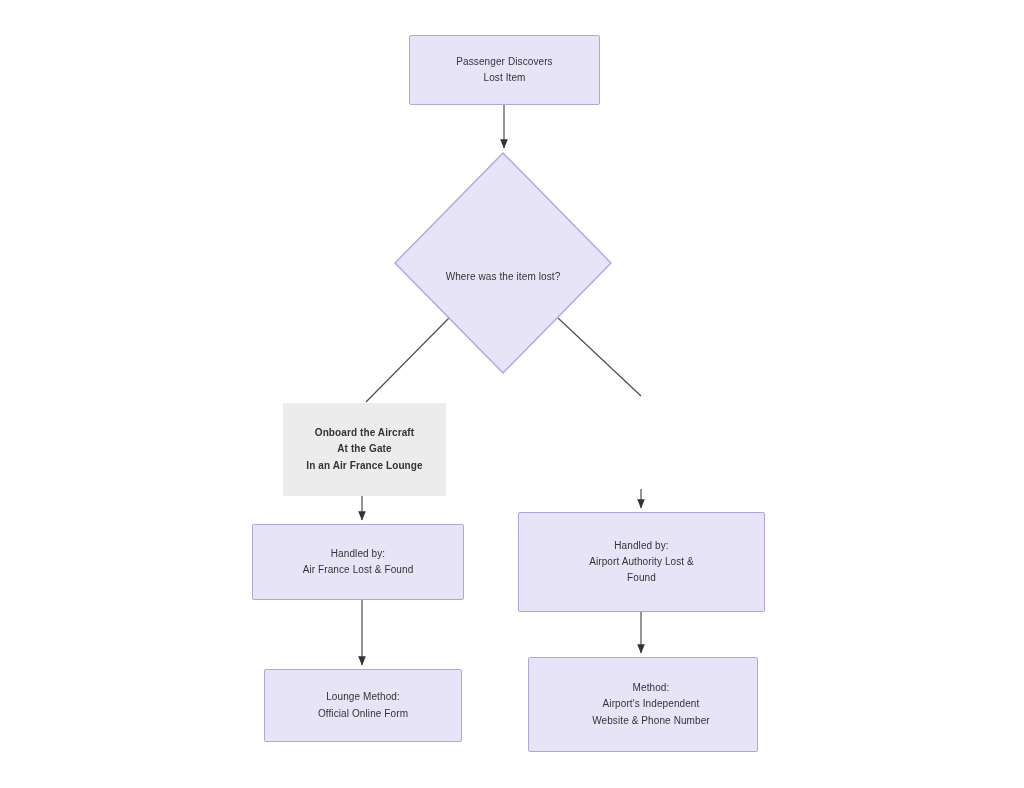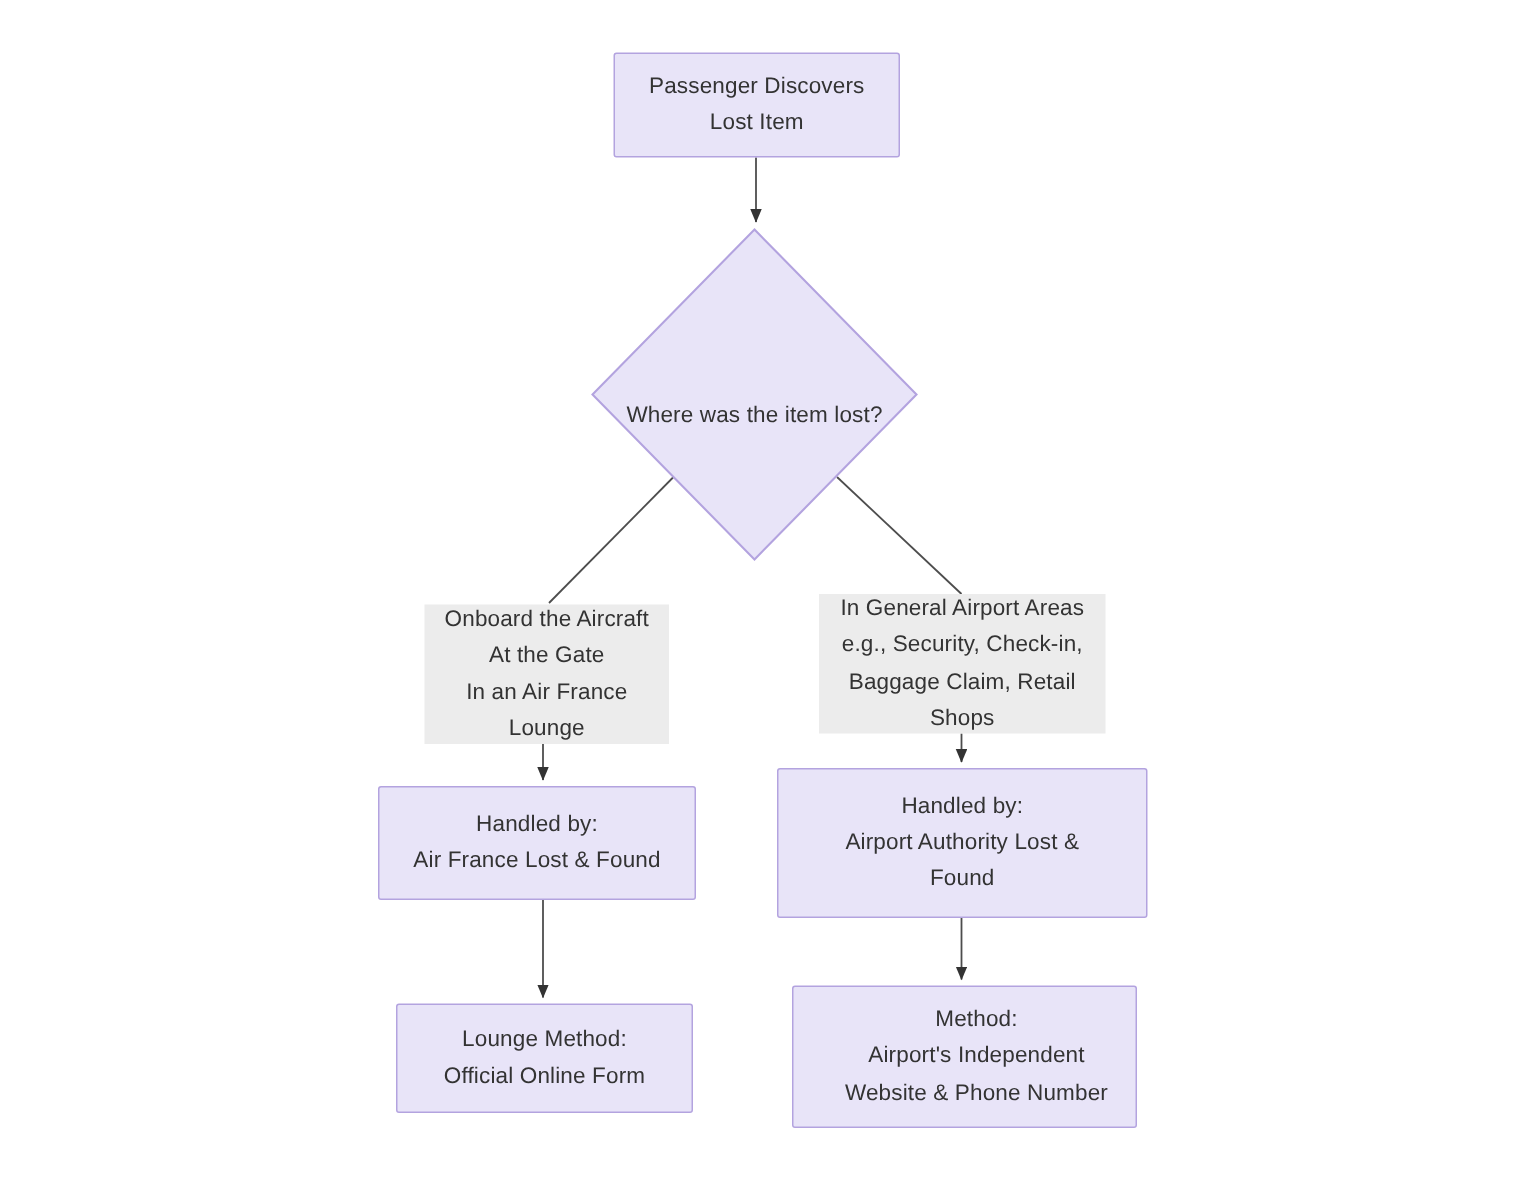--- a/index.html
+++ b/index.html
@@ -28,21 +28,21 @@
     pointer-events: none;
   }
   .node {
     position: absolute;
     box-sizing: border-box;
     display: flex;
     align-items: center;
     justify-content: center;
     text-align: center;
     color: #333333;
-    font-size: 15px;
+    font-size: 10px;
     line-height: 1.62;
     letter-spacing: 0.1px;
   }
   .node-process {
     background: #e8e4f8;
     border: 1px solid #b3a3df;
     border-radius: 2px;
   }
   .node-label {
     background: #ececec;
@@ -104,32 +104,26 @@
 Lost Item</span>
   </div>
 
   <div class="node node-decision" style="left:394px; top:152px; width:218px; height:222px;">
     <svg class="diamond-shape" viewBox="0 0 218 222" preserveAspectRatio="none" xmlns="http://www.w3.org/2000/svg">
       <polygon points="109,1 217,111 109,221 1,111" fill="#e8e4f8" stroke="#b3a3df" stroke-width="1.4"></polygon>
     </svg>
     <span class="node-text">Where was the item lost?</span>
   </div>
 
-  <div class="node node-label" style="left:283px; top:403px; width:163px; height:93px;">
+  <div class="node node-label" style="left:283px; top:403px; width:163px; height:93px;font-weight:bold;">
     <span class="node-text">Onboard the Aircraft
 At the Gate
 In an Air France Lounge</span>
   </div>
 
-  <div class="node node-label" style="left:546px; top:396px; width:191px; height:93px;">
-    <span class="node-text">In General Airport Areas
-e.g., Security, Check-in,
-Baggage Claim, Retail
-Shops</span>
-  </div>
 
   <div class="node node-process" style="left:252px; top:524px; width:212px; height:76px;">
     <span class="node-text">Handled by:
 Air France Lost &amp; Found</span>
   </div>
 
   <div class="node node-process" style="left:518px; top:512px; width:247px; height:100px;">
     <span class="node-text">Handled by:
 Airport Authority Lost &amp;
 Found</span>

